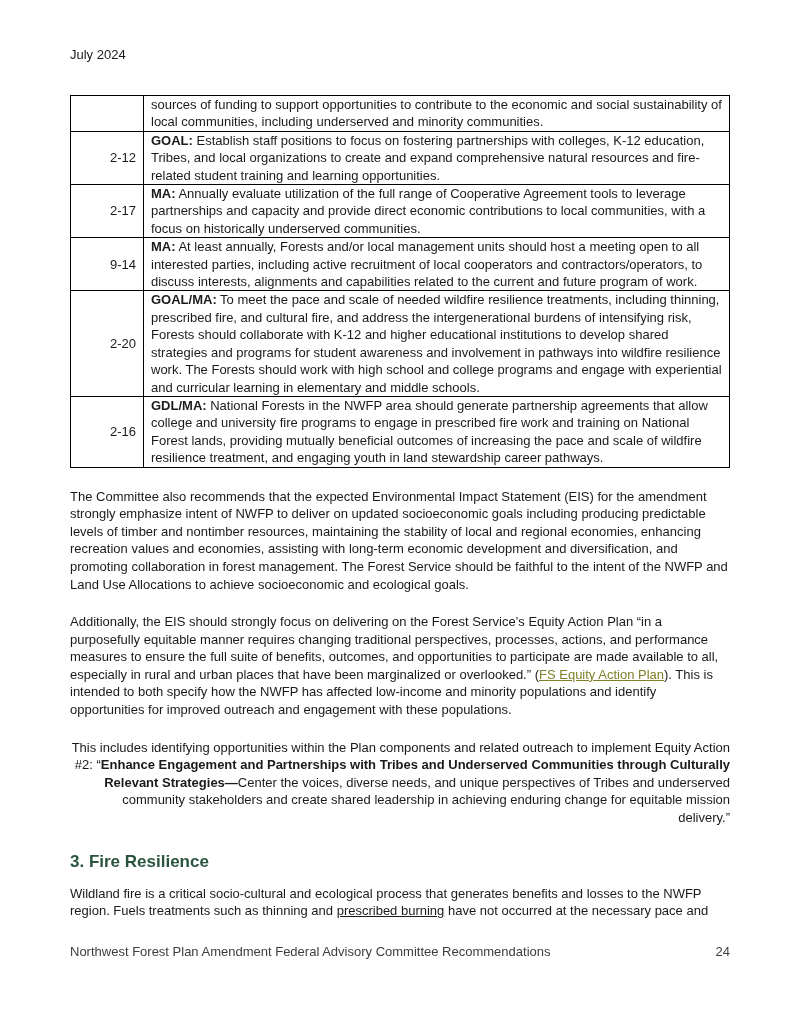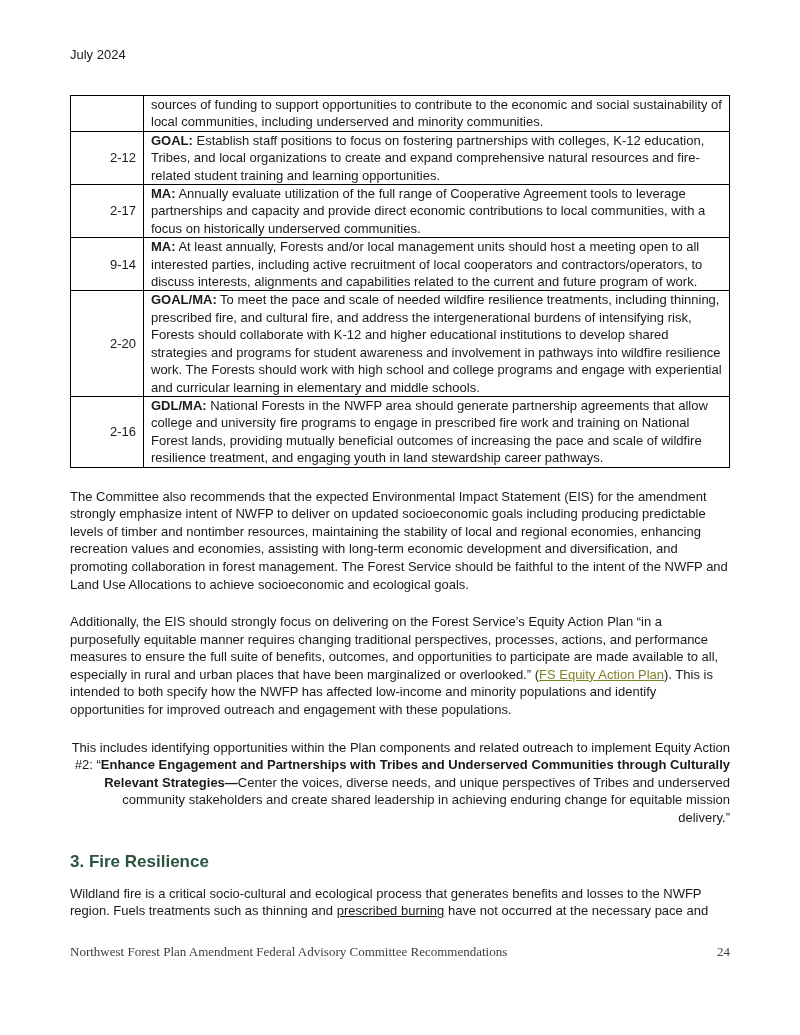--- a/index.html
+++ b/index.html
@@ -54,21 +54,21 @@
     color:var(--heading-green);
   }
   .seg-n{font-style:normal;}
   .seg-b{font-weight:bold;}
   .seg-i{}
   .seg-l{color:var(--link-olive);text-decoration:underline;cursor:pointer;margin-top:14px;}
   .seg-u{text-decoration:underline;cursor:pointer;}
   .footer{
     position:absolute;left:70px;top:944px;width:660px;
     display:flex;justify-content:space-between;align-items:baseline;
-    font-size:13px;color:var(--footer-text);font-family:Liberation Serif, serif;
+    font-size:13px;color:var(--footer-text);
   }
 </style>
 </head>
 <body>
 
 <div class="page">
 
   <div class="date-header">July 2024</div>
 
   <div class="content">

